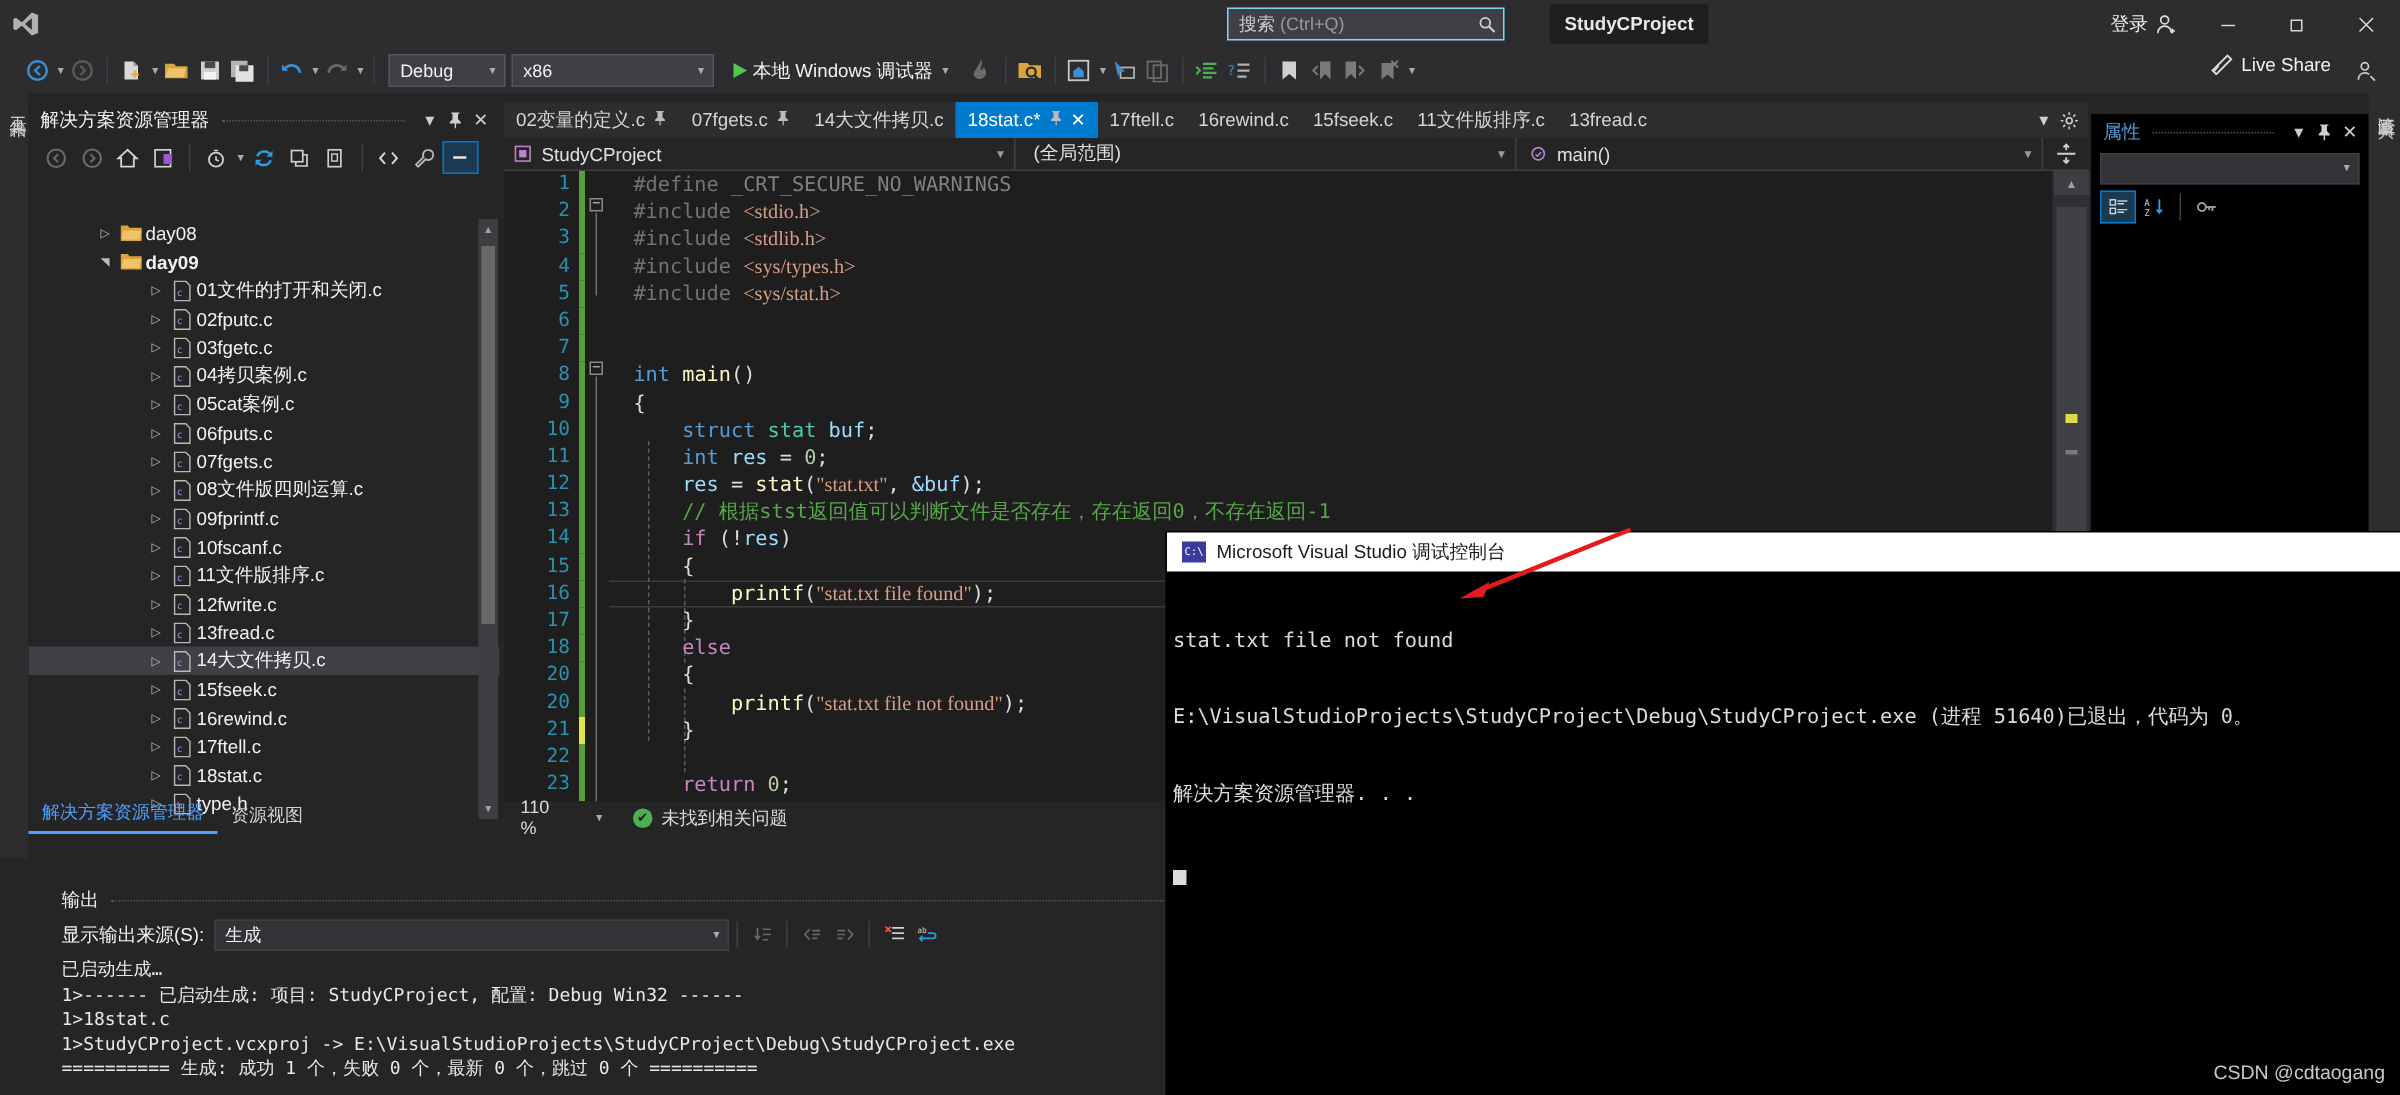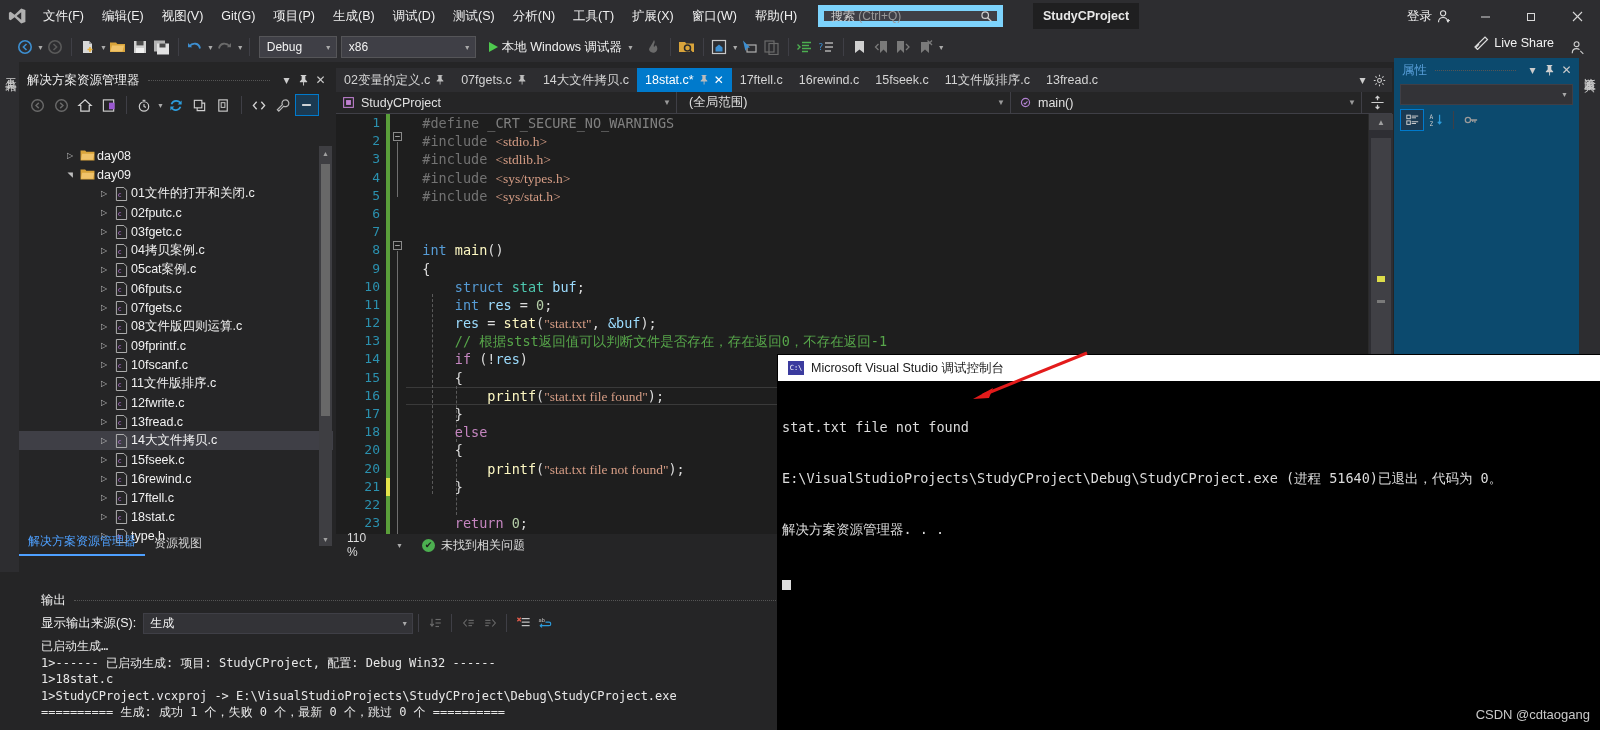--- a/index.html
+++ b/index.html
@@ -20,21 +20,21 @@
     background: #2d2d30; display: flex; align-items: center;
   }
   .vs-logo { width: 34px; height: 32px; display: flex; align-items: center; justify-content: center; }
   .menu { display: flex; align-items: center; height: 32px; }
   .menu-item {
     padding: 0 9px; height: 32px; line-height: 32px; font-size: 12.5px; color: #f1f1f1;
     cursor: default; white-space: nowrap;
   }
   .search-box {
     position: absolute; left: 818px; top: 5px; width: 185px; height: 22px;
-    background: #3f3f46; border: 6px solid #7dd3fc; display: flex; align-items: center;
+    background: #3f3f46; border: 1px solid #7dd3fc; display: flex; align-items: center;
     padding: 0 4px 0 7px; font-size: 12px; color: #999;
   }
   .search-box .ph { flex: 1; white-space: nowrap; }
   .search-box .ph b { color: #ccc; font-weight: normal; }
   .proj-chip {
     position: absolute; left: 1033px; top: 3px; height: 26px; line-height: 26px;
     padding: 0 10px; background: #1f1f20; font-size: 12.5px; font-weight: bold; color: #e8e8e8;
   }
   .tb-right { position: absolute; right: 0; top: 0; height: 32px; display: flex; align-items: center; }
   .signin { display: flex; align-items: center; gap: 5px; font-size: 12.5px; padding: 0 10px; }
@@ -136,34 +136,34 @@
   .vs-arrow { width: 24px; height: 16px; display: flex; align-items: center; justify-content: center; color: #a0a0a0; font-size: 8px; background: #3e3e42; }
   .vs-track { position: absolute; left: 0; top: 16px; width: 24px; bottom: 0; background: #2e2e33; }
   .vs-thumb { position: absolute; left: 2px; top: 8px; width: 20px; height: 260px; background: #4a4a50; opacity: .65; }
   .vs-mark { position: absolute; left: 8px; width: 8px; height: 6px; }
 
   .statusline { position: absolute; left: 0; bottom: 0; width: 1056px; height: 22px; background: #252526; display: flex; align-items: center; font-size: 12px; color: #dcdcdc; }
   .zoombox { width: 66px; height: 20px; display: flex; align-items: center; justify-content: space-between; padding: 0 5px; margin-left: 6px; gap: 16px; }
   .ok-dot { width: 13px; height: 13px; border-radius: 50%; background: #4caf50; color: #1e1e1e; font-size: 9px; display: flex; align-items: center; justify-content: center; }
 
   
-  .props { position: absolute; left: 1394px; top: 58px; width: 185px; height: 488px; background: #0c4a6e; }
+  .props { position: absolute; left: 1394px; top: 76px; width: 185px; height: 488px; background: #000000; }
   .props .panel-head .ttl { color: #569cd6; }
   .props-combo { margin: 2px 6px; height: 21px; background: #333337; border: 1px solid #3f3f46; display: flex; align-items: center; justify-content: flex-end; padding-right: 4px; }
   .props-tools { height: 26px; display: flex; align-items: center; padding-left: 6px; }
   .props-tools .tbtn { width: 24px; height: 22px; }
   .tbtn.on { border: 1px solid #007acc; background: #1b3a52; }
   .dockstrip-r { position: absolute; right: 0; top: 62px; width: 21px; height: 510px; background: #2d2d30; }
 
   
   .outpanel { position: absolute; left: 33px; top: 590px; width: 1567px; height: 140px; background: #252526; }
   .out-head { height: 20px; display: flex; align-items: center; padding-left: 8px; font-size: 12.5px; }
   .out-toolbar { height: 26px; display: flex; align-items: center; padding-left: 8px; gap: 0; }
   .out-label { font-size: 12.5px; color: #f1f1f1; margin-right: 7px; }
-  .out-combo { width: 270px; height: 21px; background: #333337; border: 1px solid #3f3f46; display: flex; align-items: center; padding: 0 4px 0 6px; font-size: 12px; }
+  .out-combo { width: 343px; height: 21px; background: #333337; border: 1px solid #3f3f46; display: flex; align-items: center; padding: 0 4px 0 6px; font-size: 12px; }
   .out-combo .lbl { flex: 1; }
   .out-body { position: absolute; left: 8px; top: 48px; right: 0; bottom: 0; font-family: "DejaVu Sans Mono", monospace; font-size: 12px; color: #e8e8e8; line-height: 16.5px; white-space: pre; }
 
   
   .console { position: absolute; left: 778px; top: 355px; width: 822px; height: 375px; background: #000; box-shadow: 0 0 0 1px #000; }
   .console-title { height: 26px; background: #fff; display: flex; align-items: center; padding-left: 10px; gap: 7px; color: #1a1a1a; font-size: 12.5px; }
   .cico { width: 16px; height: 14px; background: #3b3b9e; color: #fff; font-size: 7px; display: flex; align-items: center; justify-content: center; font-family: "DejaVu Sans Mono", monospace; }
   .console-body { position: absolute; left: 4px; top: 30px; right: 0; bottom: 0; color: #dcdcdc; font-family: "DejaVu Sans Mono", monospace; font-size: 13.5px; line-height: 17px; white-space: pre; }
   .caret-blk { width: 9px; height: 10px; background: #dcdcdc; margin-top: 8px; }
   .arrow-svg { position: absolute; left: 955px; top: 348px; pointer-events: none; }
@@ -173,35 +173,20 @@
 <body>
 
 <div id="app">
 
   <div class="titlebar">
     <div class="vs-logo">
       <svg width="18" height="18" viewBox="0 0 18 18">
           <path d="M13.2 1.4 17.4 3v12L13.2 16.6 6.6 10.2 2.6 13.2.9 12.3V5.7l1.7-.9 4 3zM13.2 5.2 8.6 9l4.6 3.8z" fill="#b0b0b0"></path>
         </svg>
     </div>
-    <div class="menu">
-      <div class="menu-item">文件(F)</div>
-      <div class="menu-item">编辑(E)</div>
-      <div class="menu-item">视图(V)</div>
-      <div class="menu-item">Git(G)</div>
-      <div class="menu-item">项目(P)</div>
-      <div class="menu-item">生成(B)</div>
-      <div class="menu-item">调试(D)</div>
-      <div class="menu-item">测试(S)</div>
-      <div class="menu-item">分析(N)</div>
-      <div class="menu-item">工具(T)</div>
-      <div class="menu-item">扩展(X)</div>
-      <div class="menu-item">窗口(W)</div>
-      <div class="menu-item">帮助(H)</div>
-    </div>
 
     <div class="search-box">
       <div class="ph"><b>搜索</b><span> (Ctrl+Q)</span></div>
       <svg width="13" height="13" viewBox="0 0 16 16">
           <circle cx="6.4" cy="6.4" r="4" fill="none" stroke="#d0d0d0" stroke-width="1.5"></circle>
           <line x1="9.4" y1="9.4" x2="14" y2="14" stroke="#d0d0d0" stroke-width="1.7"></line>
         </svg>
     </div>
 
     <div class="proj-chip">StudyCProject</div>
@@ -503,21 +488,21 @@
         <div class="trow" style="padding-left: 44px;">
           <span class="tri">▷</span>
           <span class="ticon">
             <svg width="15" height="13" viewBox="0 0 16 14">
               <path d="M0.5 1.5h5l1.2 1.5H15.5v9.5H0.5z" fill="#d9a43b"></path>
               <path d="M2.2 5h13l-1.4 6.5H1z" fill="#f0c36a"></path>
             </svg>
           </span>
           <span class="tlabel">day08</span>
         </div>
-        <div class="trow" style="padding-left: 44px;">
+        <div class="trow" style="padding-left: 44px; font-weight: bold;">
           <span class="tri" style="transform: rotate(-90deg); font-size: 7px;">◢</span>
           <span class="ticon">
             <svg width="15" height="13" viewBox="0 0 16 14">
               <path d="M0.5 1.5h5l1.2 1.5H15.5v9.5H0.5z" fill="#d9a43b"></path>
               <path d="M2.2 5h13l-1.4 6.5H1z" fill="#f0c36a"></path>
             </svg>
           </span>
           <span class="tlabel">day09</span>
         </div>
         <div class="trow" style="padding-left: 78px;">

